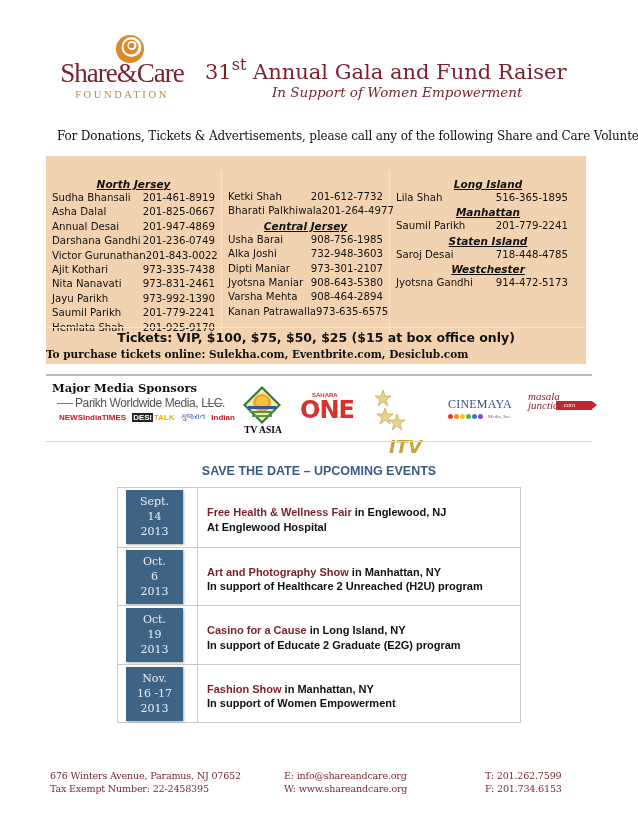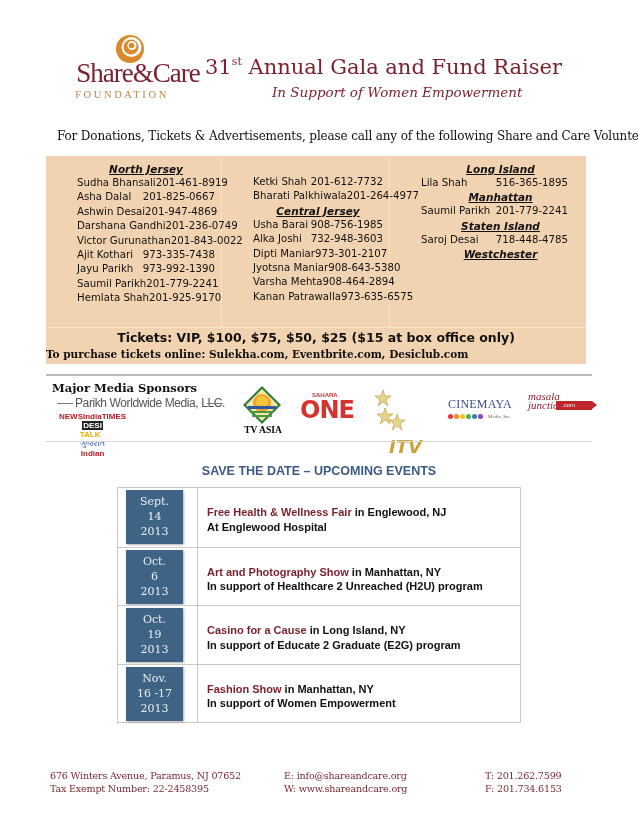--- a/index.html
+++ b/index.html
@@ -2,38 +2,38 @@
 <html><head>
 <meta charset="utf-8">
 <style>
   * { box-sizing: border-box; margin: 0; padding: 0; }
   html, body { width: 638px; height: 826px; background: #ffffff; overflow: hidden; }
   body { position: relative; font-family: "Liberation Serif", serif; color: #000; }
 
   
   .logo { position: absolute; left: 52px; top: 32px; width: 135px; height: 72px; }
   .logo-swirl { position: absolute; left: 62px; top: 0; width: 32px; height: 32px; }
-  .logo-name { position: absolute; left: 16px; top: 26px; width: 140px; text-align: center;
+  .logo-name { position: absolute; left: 0; top: 26px; width: 140px; text-align: center;
     font-family: "Liberation Serif", serif; font-size: 27px; color: #7a2230; letter-spacing: -1px; }
   .logo-sub { position: absolute; left: 0; top: 57px; width: 140px; text-align: center;
     font-family: "Liberation Serif", serif; font-size: 10.5px; letter-spacing: 2.6px; color: #b58a4c; }
 
   .title { position: absolute; left: 205px; top: 55px; font-family: "DejaVu Serif", serif;
     font-size: 21px; color: #7a1f2b; white-space: nowrap; }
-  .title sup { font-size: 11px; vertical-align: 9px; }
+  .title sup { font-size: 16px; vertical-align: 9px; }
   .subtitle { position: absolute; left: 272px; top: 84px; font-family: "DejaVu Serif", serif;
     font-style: italic; font-size: 13.5px; color: #7a1f2b; white-space: nowrap; }
 
   .intro { position: absolute; left: 57px; top: 129px; font-family: "DejaVu Serif", serif;
     font-size: 12px; color: #111; white-space: nowrap; letter-spacing: -0.15px; }
 
   
   .vol-box { position: absolute; left: 46px; top: 156px; width: 540px; height: 208px;
     background: #f2d3b1; }
-  .vol-col { position: absolute; top: 0; height: 171px; border-right: 1px solid #f7e4cf; padding-left: 25px; }
+  .vol-col { position: absolute; top: 15px; height: 171px; border-right: 1px solid #f7e4cf; }
   .col1 { left: 0; width: 176px; }
   .col2 { left: 176px; width: 168px; }
   .col3 { left: 344px; width: 196px; border-right: none; }
   .region { font-family: "DejaVu Sans", sans-serif; font-weight: bold; font-style: italic;
     text-decoration: underline; font-size: 10.5px; text-align: center; color: #111;
     height: 14px; line-height: 14px; }
   .row { display: flex; justify-content: space-between; font-family: "DejaVu Sans", sans-serif;
     font-size: 10.2px; color: #111; height: 14.4px; line-height: 14.4px; padding: 0 6px 0 6px;
     white-space: nowrap; }
   .col1 { padding-top: 6px; }
@@ -48,21 +48,21 @@
     font-family: "DejaVu Serif", serif; font-weight: bold; font-size: 10.5px; color: #111; }
 
   
   .hr { position: absolute; left: 46px; width: 546px; height: 2px; background: #b9b9b9; }
   .sponsors-title { position: absolute; left: 52px; top: 381px; font-family: "DejaVu Serif", serif;
     font-weight: bold; font-size: 11.5px; color: #111; }
   .parikh { position: absolute; left: 57px; top: 396px; width: 165px; height: 30px; }
   .parikh-name { position: absolute; left: 18px; top: 0; font-family: "Liberation Sans", sans-serif;
     font-size: 12px; color: #555; letter-spacing: -0.4px; white-space: nowrap; }
   .parikh-line { position: absolute; top: 7px; height: 1px; background: #777; }
-  .parikh-logos { position: absolute; left: 2px; top: 16px; display: flex; align-items: center; white-space: nowrap; flex-direction: column; }
+  .parikh-logos { position: absolute; left: 2px; top: 16px; display: flex; gap: 6px; align-items: center; white-space: nowrap; }
   .pl { font-family: "Liberation Sans", sans-serif; font-size: 8px; font-weight: bold; }
 
   .tvasia { position: absolute; left: 242px; top: 385px; width: 40px; height: 52px; }
   .tvasia-text { position: absolute; left: -4px; top: 40px; width: 50px; text-align: center;
     font-family: "Liberation Serif", serif; font-weight: bold; font-size: 9.5px; white-space: nowrap; }
   .sahara { position: absolute; left: 300px; top: 392px; width: 60px; height: 40px; }
   .sahara-top { position: absolute; left: 12px; top: 0; font-family: "Liberation Sans", sans-serif;
     font-size: 6px; font-weight: bold; color: #c9302c; }
   .sahara-one { position: absolute; left: 0; top: 4px; font-family: "DejaVu Sans", sans-serif;
     font-size: 24px; font-weight: bold; color: #d6332e; letter-spacing: -1px; }
@@ -127,34 +127,38 @@
     <div id="nj-list">
         <div class="row">
           <span>Sudha Bhansali</span>
           <span>201-461-8919</span>
         </div>
         <div class="row">
           <span>Asha Dalal</span>
           <span>201-825-0667</span>
         </div>
         <div class="row">
-          <span>Ashwin Desai</span>
+          <span>Annual Desai</span>
           <span>201-947-4869</span>
         </div>
         <div class="row">
           <span>Darshana Gandhi</span>
           <span>201-236-0749</span>
         </div>
         <div class="row">
           <span>Victor Gurunathan</span>
           <span>201-843-0022</span>
         </div>
         <div class="row">
           <span>Ajit Kothari</span>
           <span>973-335-7438</span>
+        </div>
+        <div class="row">
+          <span>Nita Nanavati</span>
+          <span>973-831-2461</span>
         </div>
         <div class="row">
           <span>Jayu Parikh</span>
           <span>973-992-1390</span>
         </div>
         <div class="row">
           <span>Saumil Parikh</span>
           <span>201-779-2241</span>
         </div>
         <div class="row">
@@ -218,20 +222,26 @@
         </div>
       </div>
     <div class="region">Staten Island</div>
     <div id="si-list">
         <div class="row">
           <span>Saroj Desai</span>
           <span>718-448-4785</span>
         </div>
       </div>
     <div class="region">Westchester</div>
+    <div id="wc-list">
+        <div class="row">
+          <span>Jyotsna Gandhi</span>
+          <span>914-472-5173</span>
+        </div>
+      </div>
   </div>
   <div class="vol-sep"></div>
   <div class="tickets">Tickets: VIP, $100, $75, $50, $25 ($15 at box office only)</div>
   <div class="purchase">To purchase tickets online: Sulekha.com, Eventbrite.com, Desiclub.com</div>
 </div>
 
 <div class="hr" style="top:374px;"></div>
 <div class="sponsors-title">Major Media Sponsors</div>
 
 <div class="parikh">

